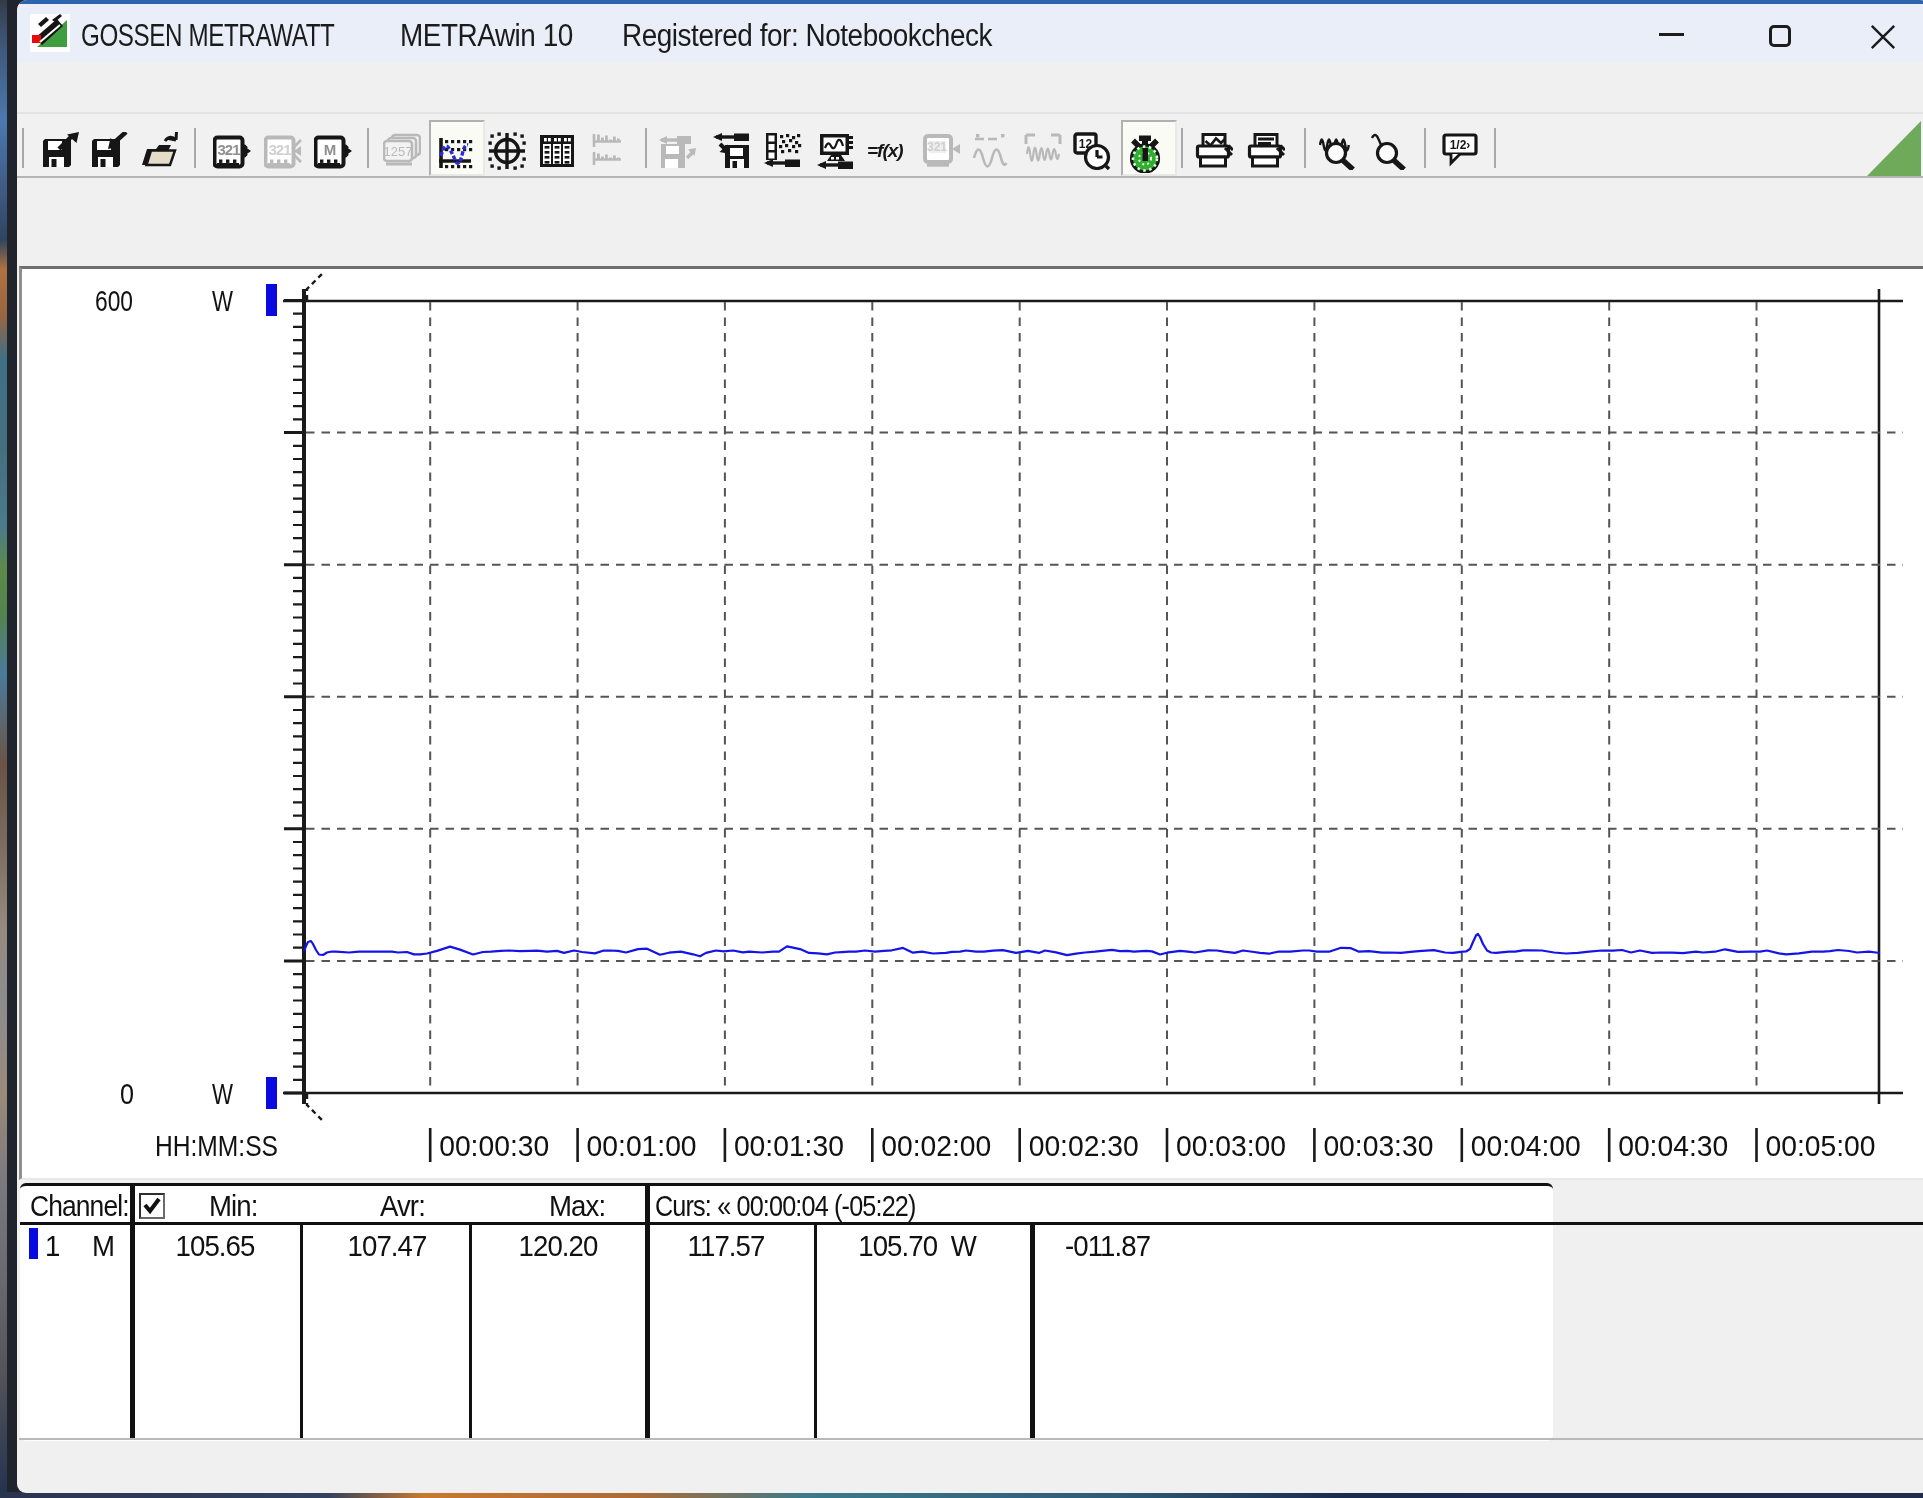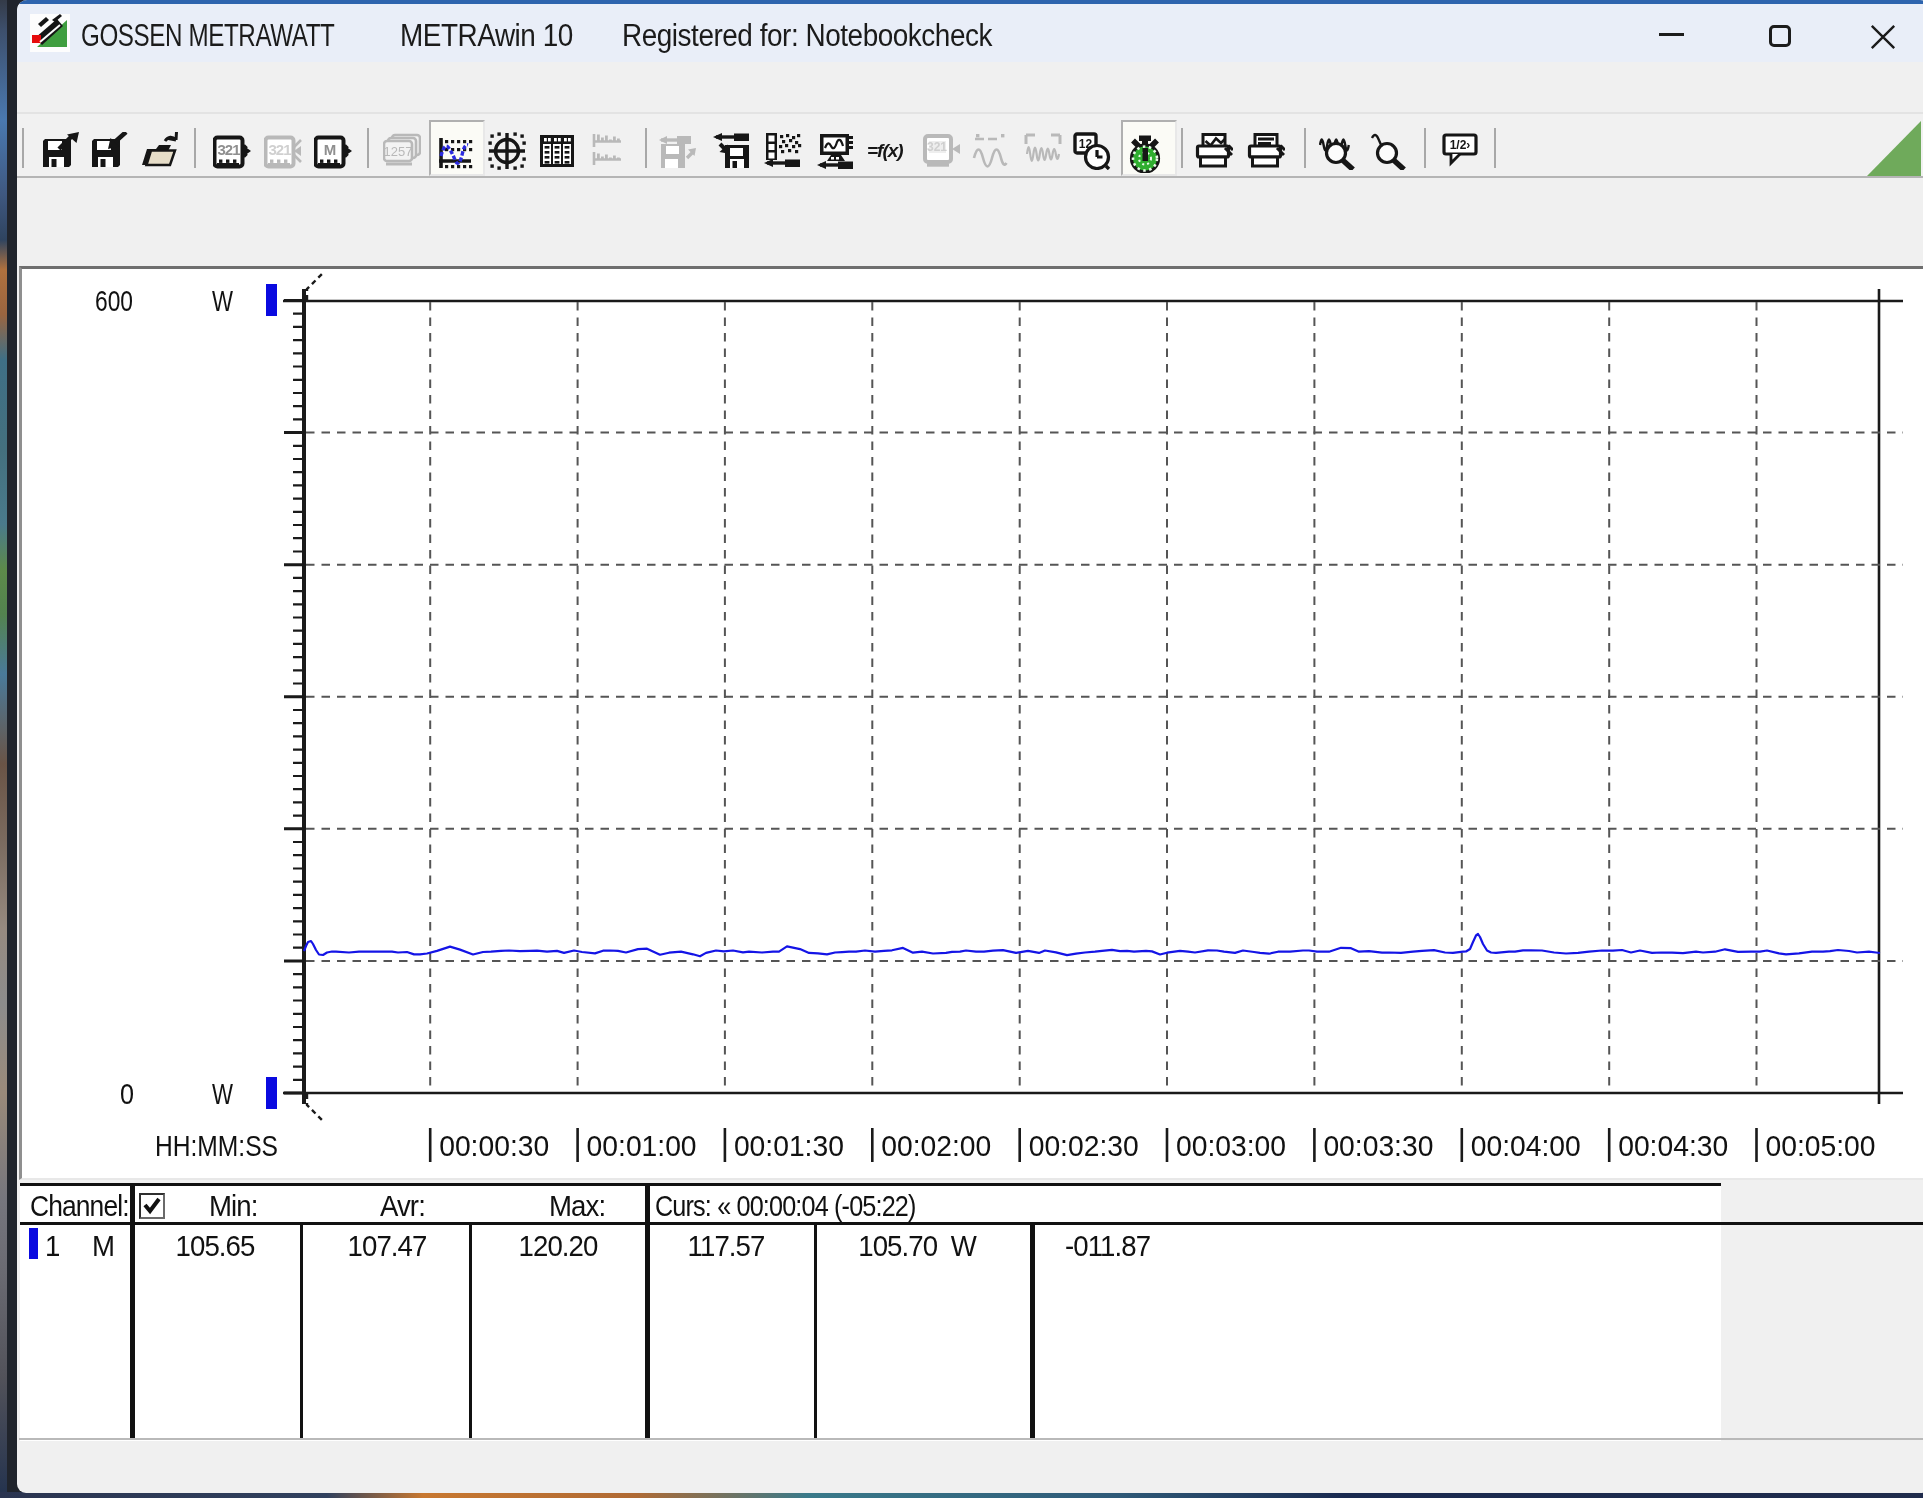--- a/index.html
+++ b/index.html
@@ -24,21 +24,21 @@
   #menubar .m{position:absolute;top:9px;font-size:30px;color:#111;letter-spacing:-0.5px;transform-origin:0 0;transform:scaleX(0.95);}
   #toolbar{left:0;top:112px;width:100%;height:66px;background:#f1f1f1;border-top:2px solid #e3e3e3;border-bottom:2px solid #b5b5b5;box-sizing:border-box;}
   .tsep{position:absolute;top:14px;width:2px;height:40px;background:#a8a8a8;}
   .pressed{position:absolute;top:6px;width:52px;height:52px;background:#fbfbf6;border:2px solid #b0b0b0;border-right-color:#e8e8e8;border-bottom-color:#e8e8e8;}
   #trigpanel{left:0;top:178px;width:100%;height:84px;background:#f1f1f1;border-bottom:2px solid #ababab;}
   #trigpanel div{position:absolute;font-size:30px;color:#111;letter-spacing:-1px;transform-origin:0 0;transform:scaleX(0.88);}
   
   #chartpanel{left:2px;top:266px;width:1906px;height:909px;background:#fff;
      border-top:3px solid #6f6f6f;border-left:3px solid #8f8f8f;border-right:2px solid #e8e8e8;border-bottom:2px solid #e8e8e8;}
   
-  #tablezone{left:3px;top:1183px;width:1701px;height:255px;background:#fff;border-top:3px solid #111;}
+  #tablezone{left:3px;top:1183px;width:1533px;height:255px;background:#fff;border-top:3px solid #111;border-radius:6px;}
   .tl{position:absolute;background:#111;}
   #tablezone .txt{position:absolute;font-size:30px;color:#111;white-space:nowrap;letter-spacing:-1px;transform-origin:0 0;transform:scaleX(0.92);}
   #tablebottom{left:2px;top:1438px;width:1906px;height:2px;background:#b9b9b9;}
   
   #statusbar{left:0;top:1452px;width:100%;height:41px;background:#f0f0f0;border-top:2px solid #d4d4d4;}
   .spanel{position:absolute;top:4px;height:33px;border:2px solid #c2c2c2;border-bottom-color:#fafafa;border-right-color:#fafafa;}
   #statusbar .stxt{position:absolute;top:5px;font-size:30px;color:#1a1a1a;white-space:nowrap;letter-spacing:-1px;transform-origin:0 0;transform:scaleX(0.92);}
 </style>
 </head>
 <body>

